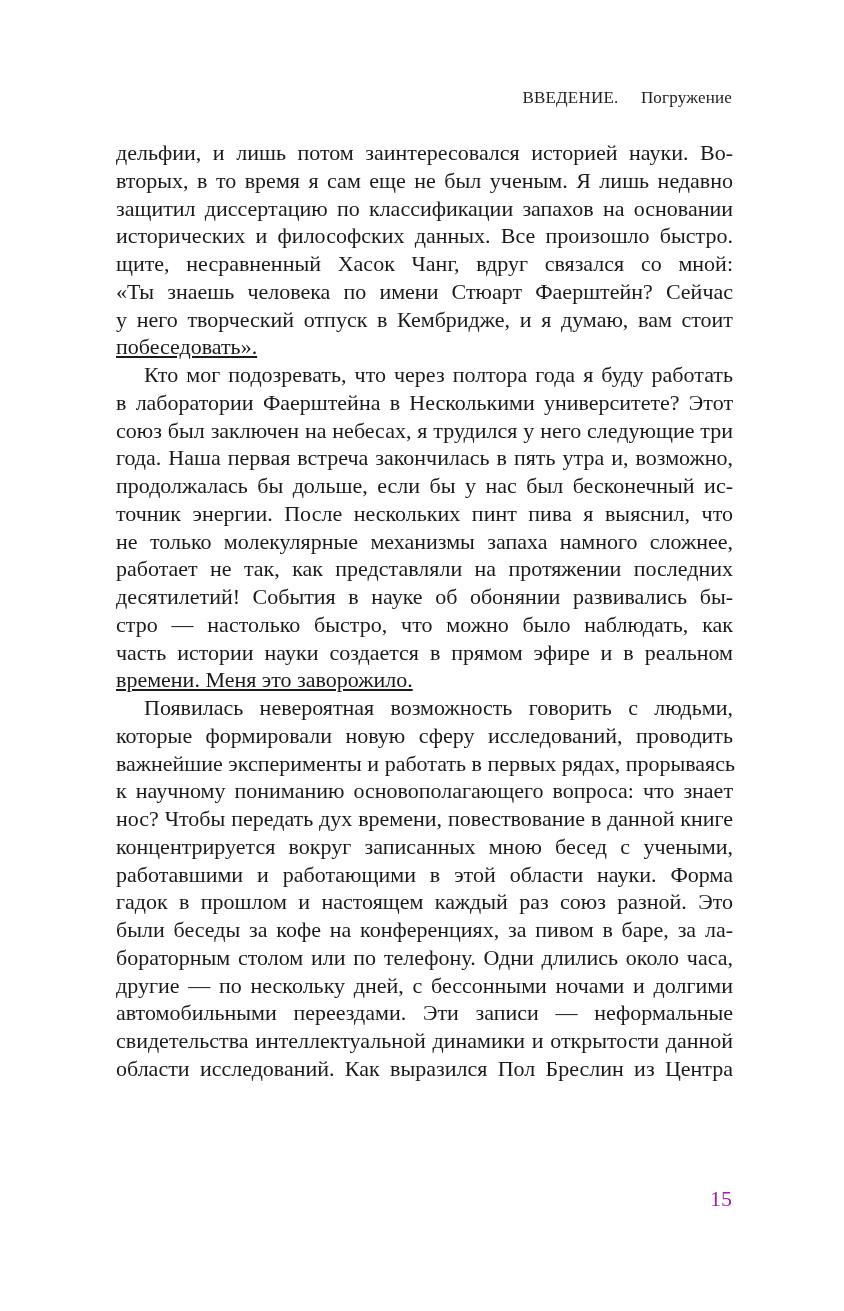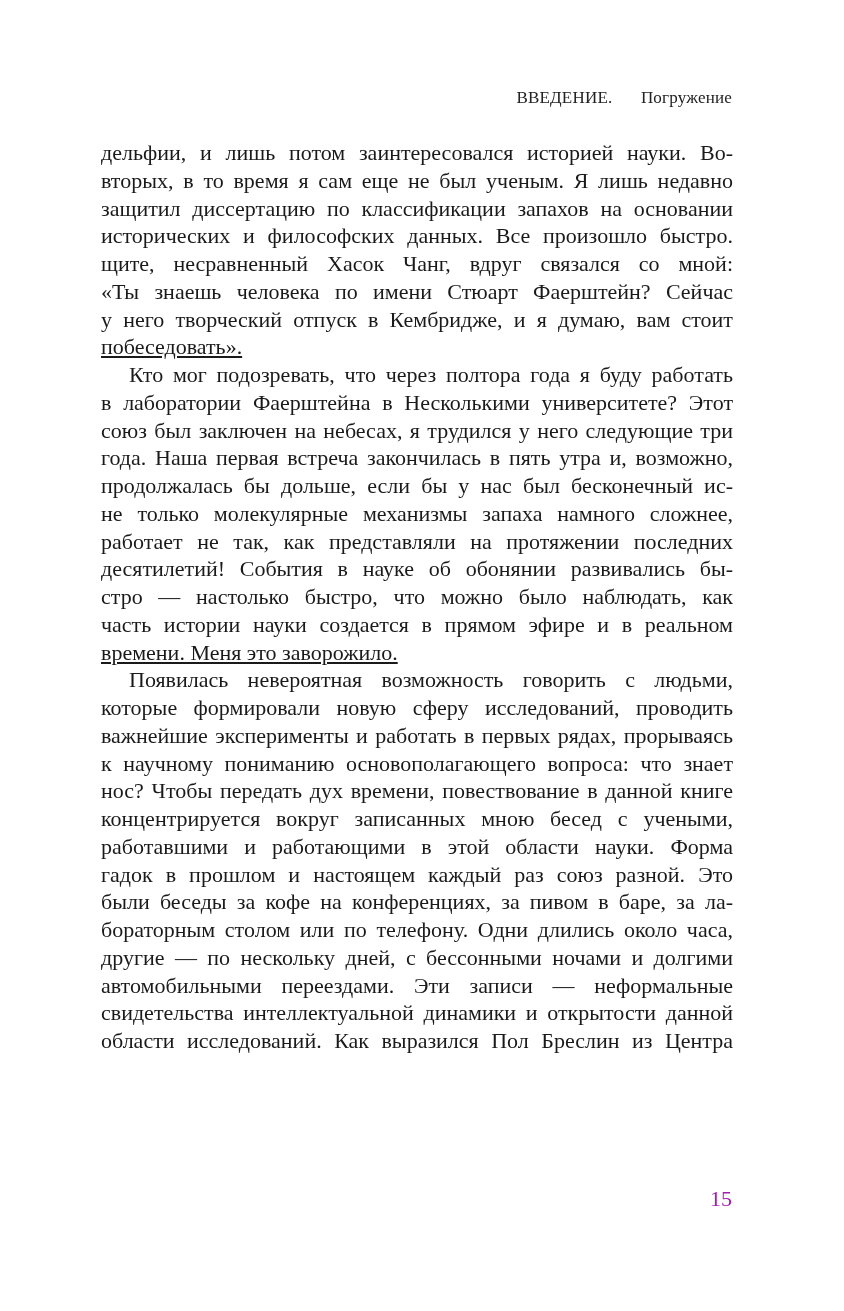--- a/index.html
+++ b/index.html
@@ -18,37 +18,38 @@
   .running-head {
     position: absolute;
     top: 88px;
     right: 112px;
     font-size: 17px;
     letter-spacing: 0.2px;
     color: #222;
     white-space: nowrap;
   }
   .running-head .section {
-    margin-right: 24px;
+    margin-right: 18px;
   }
   .text-block {
     position: absolute;
     left: 101px;
     top: 139px;
     width: 632px;
     font-size: 22px;
     line-height: 27.75px;
   }
   .line {
     display: block;
     height: 27.75px;
     white-space: nowrap;
     text-align: justify;
     text-align-last: justify;
     overflow: visible;
+    margin-left: 15px;
   }
   .line.last {
     text-align-last: left;
     text-decoration: underline;
   }
   .line.indent {
     padding-left: 28px;
   }
   .folio {
     position: absolute;
@@ -78,20 +79,21 @@
     <span class="line">у него творческий отпуск в Кембридже, и я думаю, вам стоит</span>
     <span class="line last">побеседовать».</span>
   </div>
 
   <div>
     <span class="line indent">Кто мог подозревать, что через полтора года я буду работать</span>
     <span class="line">в лаборатории Фаерштейна в Несколькими университете? Этот</span>
     <span class="line">союз был заключен на небесах, я трудился у него следующие три</span>
     <span class="line">года. Наша первая встреча закончилась в пять утра и, возможно,</span>
     <span class="line">продолжалась бы дольше, если бы у нас был бесконечный ис-</span>
+    <span class="line">точник энергии. После нескольких пинт пива я выяснил, что</span>
     <span class="line">не только молекулярные механизмы запаха намного сложнее,</span>
     <span class="line">работает не так, как представляли на протяжении последних</span>
     <span class="line">десятилетий! События в науке об обонянии развивались бы-</span>
     <span class="line">стро — настолько быстро, что можно было наблюдать, как</span>
     <span class="line">часть истории науки создается в прямом эфире и в реальном</span>
     <span class="line last">времени. Меня это заворожило.</span>
   </div>
 
   <div>
     <span class="line indent">Появилась невероятная возможность говорить с людьми,</span>

